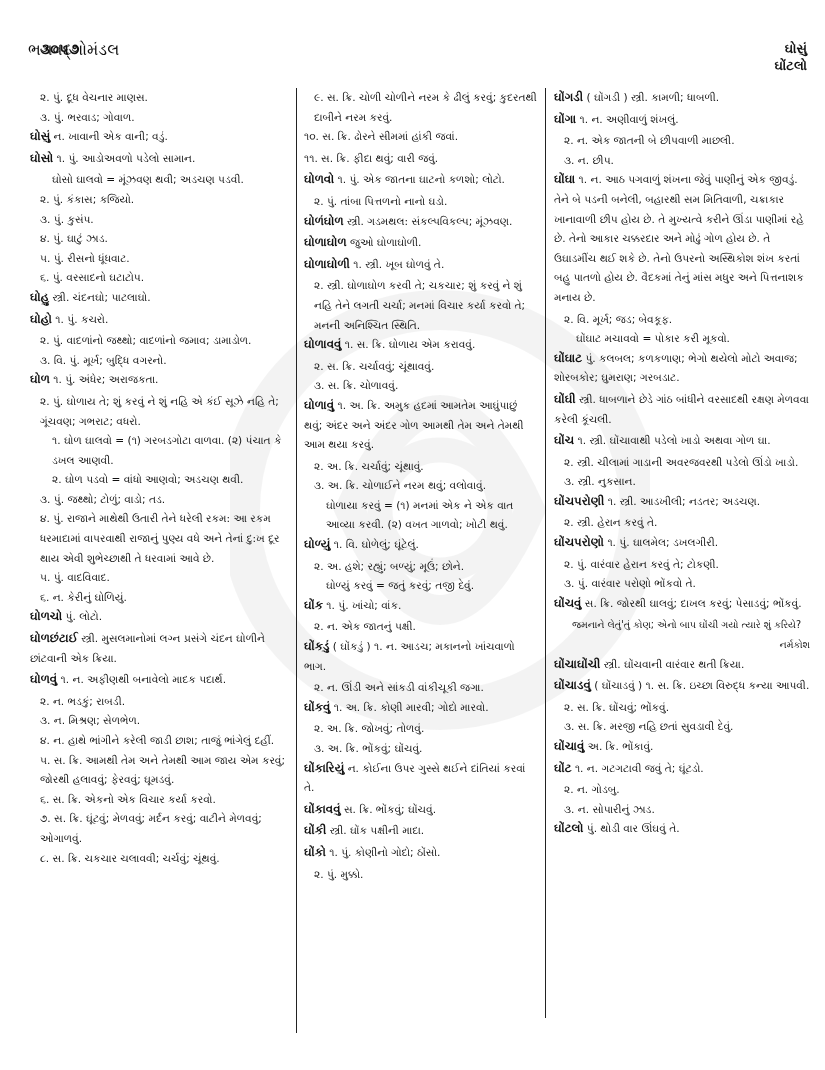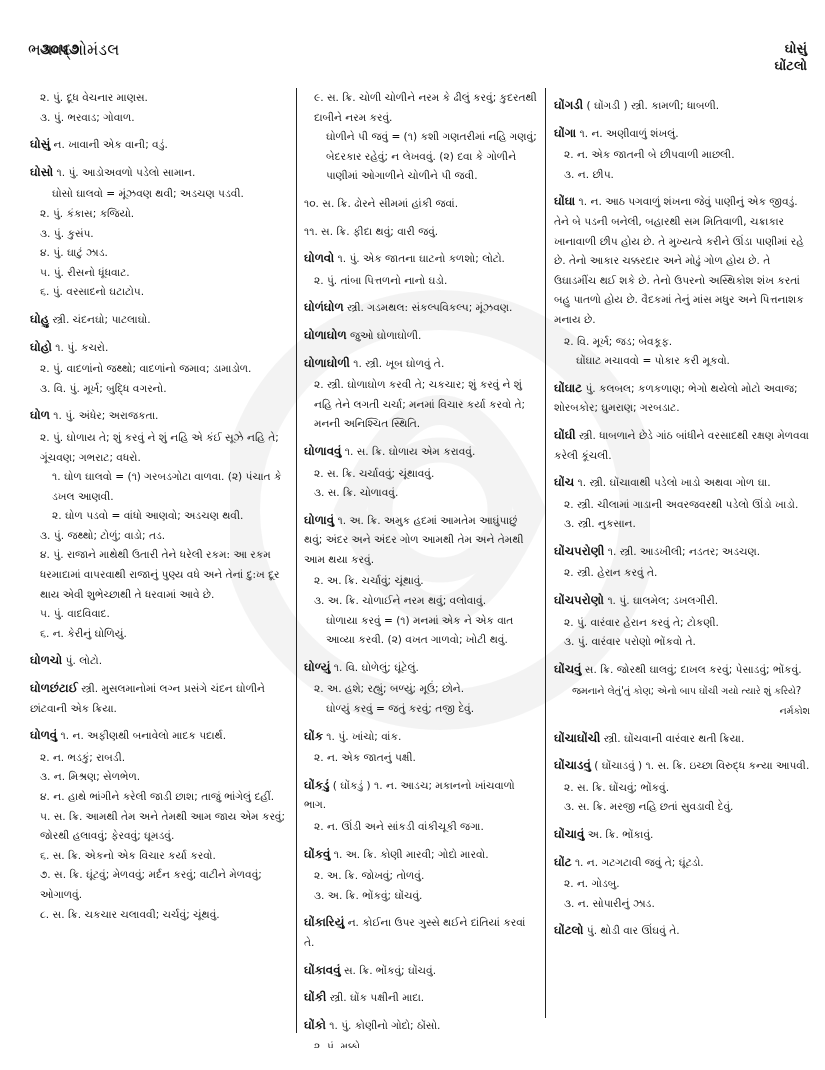--- a/index.html
+++ b/index.html
@@ -19,21 +19,21 @@
     .book-title { position: absolute; left: 0; right: 0; top: 0; text-align: left; font-size: 16px; }
     .guide-words { position: absolute; right: 0; top: 0; text-align: right; font-size: 13px; font-weight: bold; line-height: 17px; }
     .columns { position: absolute; top: 88px; left: 30px; width: 782px; height: 960px; }
     .col { position: absolute; top: 0; bottom: 0; overflow: hidden; font-size: 10.6px; line-height: 19.6px; }
     .col-1 { left: 0; width: 258px; }
     .col-2 { left: 274px; width: 234px; }
     .col-3 { left: 524px; width: 256px; }
     .divider { position: absolute; top: 0; width: 1px; background: #222; }
     .divider-1 { left: 266px; height: 945px; }
     .divider-2 { left: 515px; height: 930px; }
-    .entry { margin-bottom: 2px; margin-top: 8px; }
+    .entry { margin-bottom: 2px; }
     .hw { font-weight: bold; font-size: 11.8px; }
     .sub { padding-left: 10px; text-indent: 0; }
     .line { display: block; }
     .idiom { padding-left: 22px; }
     .quote { padding-left: 18px; font-size: 9.6px; }
     .src { text-align: right; font-size: 9.6px; }
   </style>
 </head>
 <body>
 
@@ -83,21 +83,20 @@
       <div class="line sub"><span>૩. ન. મિશ્રણ; સેળભેળ.</span></div>
       <div class="line sub"><span>૪. ન. હાથે ભાંગીને કરેલી જાડી છાશ; તાજું ભાંગેલું દહીં.</span></div>
       <div class="line sub"><span>૫. સ. ક્રિ. આમથી તેમ અને તેમથી આમ જાય એમ કરવું; જોરથી હલાવવું; ફેરવવું; ઘૂમડવું.</span></div>
       <div class="line sub"><span>૬. સ. ક્રિ. એકનો એક વિચાર કર્યા કરવો.</span></div>
       <div class="line sub"><span>૭. સ. ક્રિ. ઘૂંટવું; મેળવવું; મર્દન કરવું; વાટીને મેળવવું; ઓગાળવું.</span></div>
       <div class="line sub"><span>૮. સ. ક્રિ. ચકચાર ચલાવવી; ચર્ચવું; ચૂંથવું.</span></div>
     </div>
   <div class="divider divider-1"></div>
   <div class="col col-2">
       <div class="line sub"><span>૯. સ. ક્રિ. ચોળી ચોળીને નરમ કે ઢીલું કરવું; કુદરતથી દાબીને નરમ કરવું.</span></div>
-      <div class="line idiom"><span>ઘોળીને પી જવું = (૧) કશી ગણતરીમાં નહિ ગણવું; બેદરકાર રહેવું; ન લેખવવું. (૨) દવા કે ગોળીને પાણીમાં ઓગાળીને ચોળીને પી જવી.</span></div>
       <div class="line entry"><span>૧૦. સ. ક્રિ. ઢોરને સીમમાં હાંકી જવાં.</span></div>
       <div class="line entry"><span>૧૧. સ. ક્રિ. ફીદા થવું; વારી જવું.</span></div>
       <div class="line entry"><span class="hw">ઘોળવો</span><span> ૧. પું. એક જાતના ઘાટનો કળશો; લોટો.</span></div>
       <div class="line sub"><span>૨. પું. તાંબા પિત્તળનો નાનો ઘડો.</span></div>
       <div class="line entry"><span class="hw">ઘોળંઘોળ</span><span> સ્ત્રી. ગડમથલ: સંકલ્પવિકલ્પ; મૂંઝવણ.</span></div>
       <div class="line entry"><span class="hw">ઘોળાઘોળ</span><span> જુઓ ઘોળાઘોળી.</span></div>
       <div class="line entry"><span class="hw">ઘોળાઘોળી</span><span> ૧. સ્ત્રી. ખૂબ ઘોળવું તે.</span></div>
       <div class="line sub"><span>૨. સ્ત્રી. ઘોળાઘોળ કરવી તે; ચકચાર; શું કરવું ને શું નહિ તેને લગતી ચર્ચા; મનમાં વિચાર કર્યા કરવો તે; મનની અનિશ્ચિત સ્થિતિ.</span></div>
       <div class="line entry"><span class="hw">ઘોળાવવું</span><span> ૧. સ. ક્રિ. ઘોળાય એમ કરાવવું.</span></div>
       <div class="line sub"><span>૨. સ. ક્રિ. ચર્ચાવવું; ચૂંથાવવું.</span></div>

